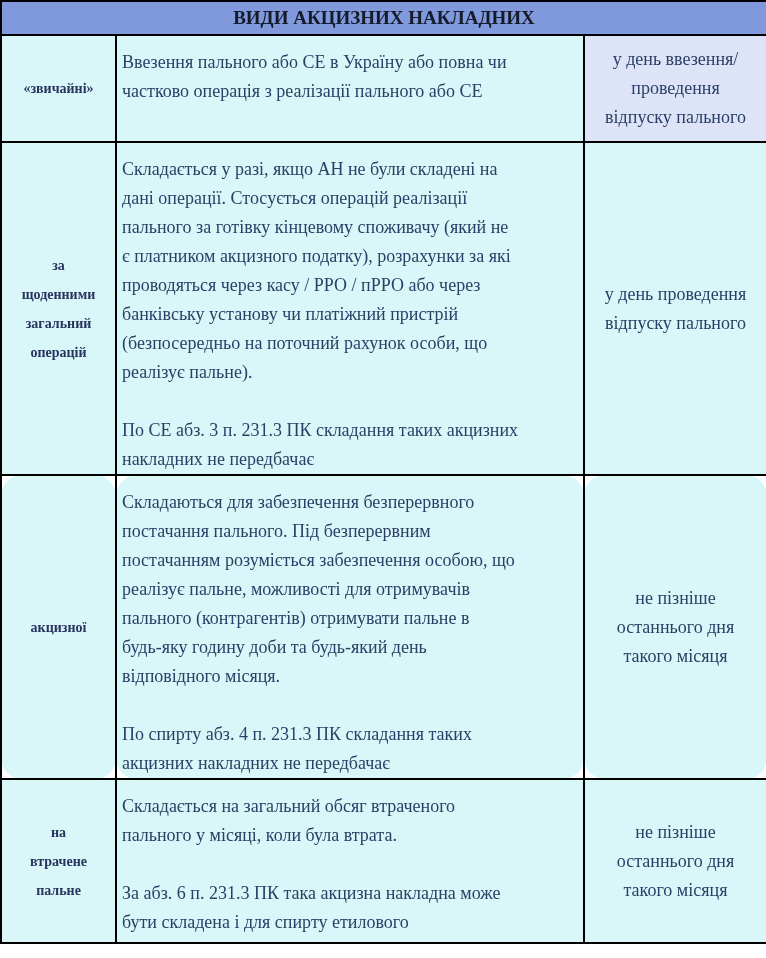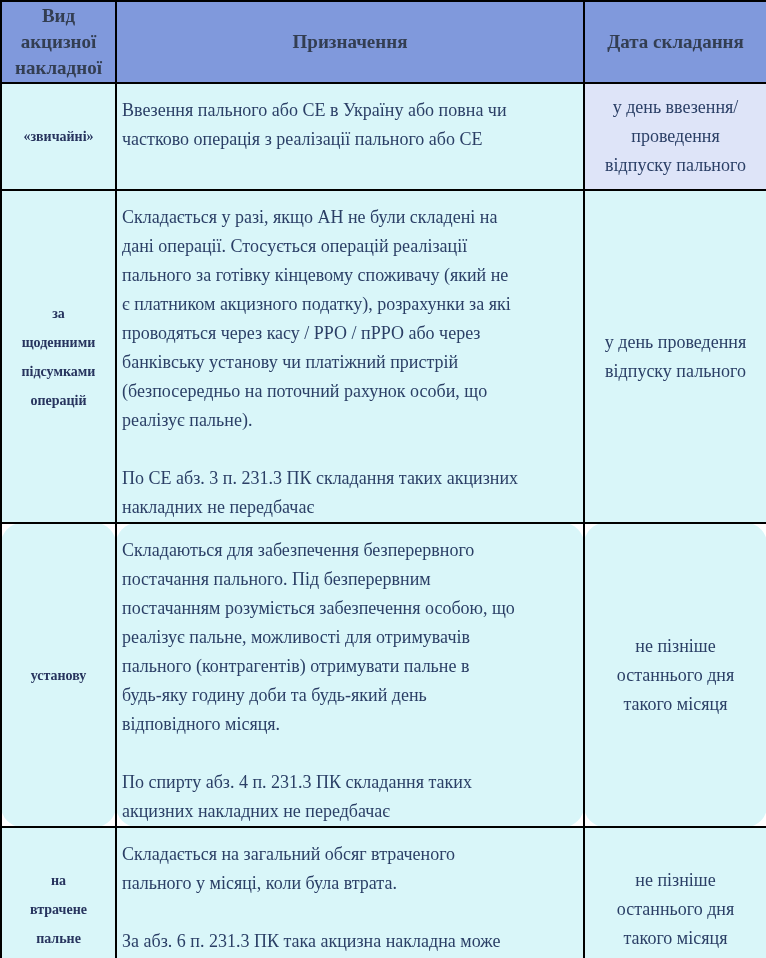--- a/index.html
+++ b/index.html
@@ -74,57 +74,53 @@
 <body>
 
 <table>
   <colgroup>
     <col style="width:115px">
     <col style="width:468px">
     <col style="width:183px">
   </colgroup>
   <thead>
     <tr>
-      <th class="col-header">Вид
-акцизної
-накладної</th>
-      <th class="col-header">Призначення</th>
-      <th class="col-header">Дата складання</th>
+      <th class="title-cell" colspan="3">ВИДИ АКЦИЗНИХ НАКЛАДНИХ</th>
     </tr>
   </thead>
   <tbody>
     <tr class="r0">
       <td class="type-cell">«звичайні»</td>
       <td class="purpose-cell">Ввезення пального або СЕ в Україну або повна чи
 частково операція з реалізації пального або СЕ</td>
       <td class="date-cell">у день ввезення/
 проведення
 відпуску пального</td>
     </tr>
     <tr class="r1">
       <td class="type-cell">за
 щоденними
-підсумками
+загальний
 операцій</td>
       <td class="purpose-cell">Складається у разі, якщо АН не були складені на
 дані операції. Стосується операцій реалізації
 пального за готівку кінцевому споживачу (який не
 є платником акцизного податку), розрахунки за які
 проводяться через касу / РРО / пРРО  або через
 банківську установу чи платіжний пристрій
 (безпосередньо на поточний рахунок особи, що
 реалізує пальне).
 
 По СЕ абз. 3 п. 231.3 ПК складання таких акцизних
 накладних не передбачає</td>
       <td class="date-cell">у день проведення
 відпуску пального</td>
     </tr>
     <tr class="r2">
-      <td class="type-cell">установу</td>
+      <td class="type-cell">акцизної</td>
       <td class="purpose-cell">Складаються для забезпечення безперервного
 постачання пального. Під безперервним
 постачанням розуміється забезпечення особою, що
 реалізує пальне, можливості для отримувачів
 пального (контрагентів) отримувати пальне в
 будь-яку годину доби та будь-який день
 відповідного місяця.
 
 По спирту абз. 4 п. 231.3 ПК складання таких
 акцизних накладних не передбачає</td>

